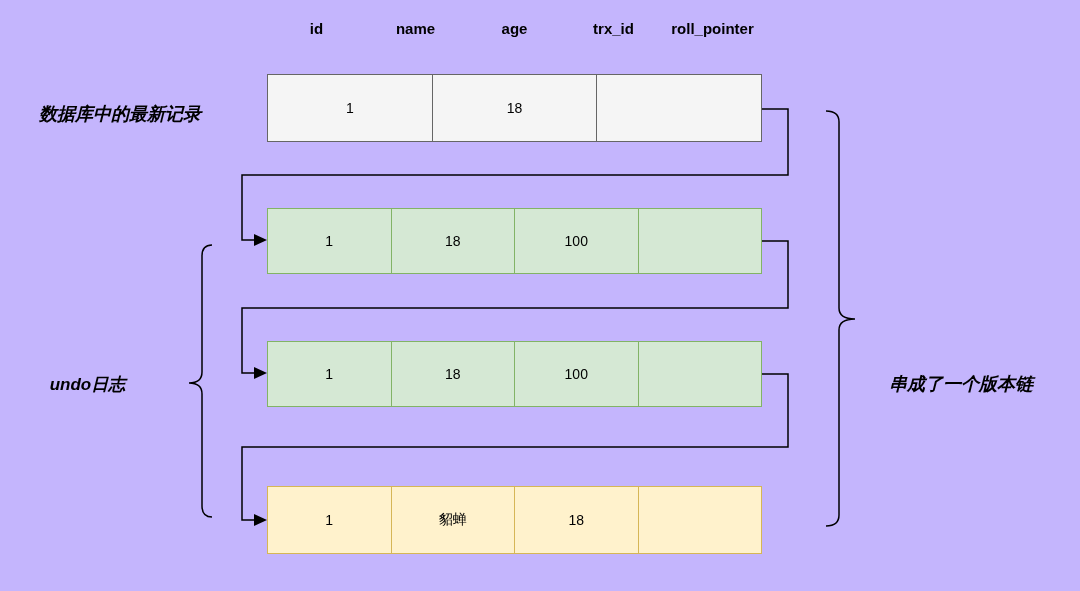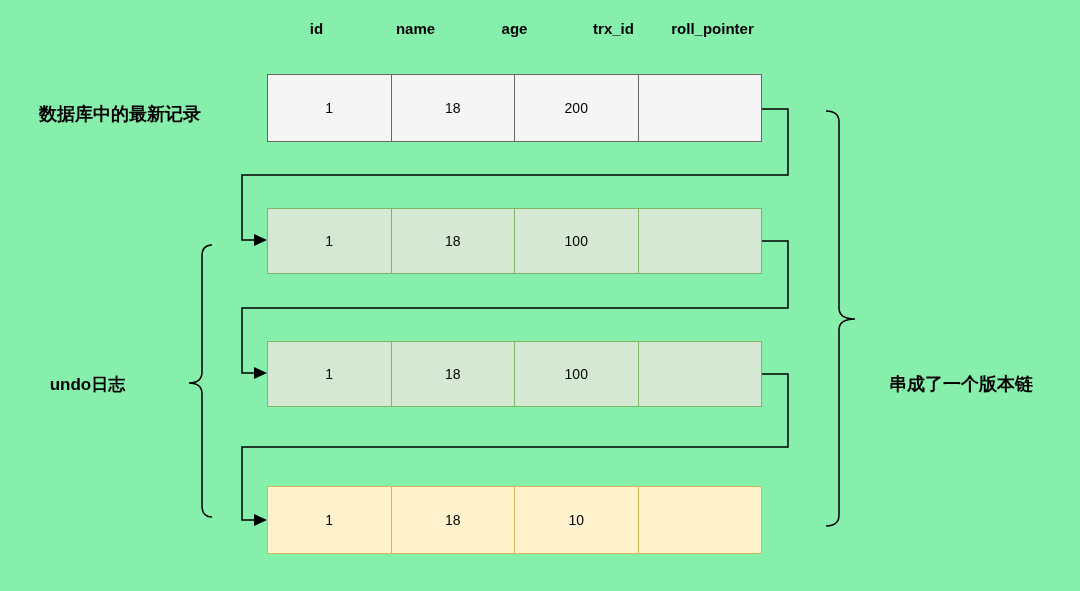--- a/index.html
+++ b/index.html
@@ -1,17 +1,17 @@
 <!DOCTYPE html>
 <html><head>
 <meta charset="utf-8">
 <style>
   html,body{margin:0;padding:0;background:#fff;}
   .canvas{
-    position:relative;width:1080px;height:591px;background:#86efac;
+    position:relative;width:1080px;height:591px;background:#c4b5fd;
     font-family:"Liberation Sans","DejaVu Sans",sans-serif;color:#000;
     overflow:hidden;
   }
   .svg-layer{position:absolute;left:0;top:0;width:1080px;height:591px;}
 
   
   .col-headers{position:absolute;left:267px;top:20px;width:495px;display:flex;}
   .col-header{flex:1;text-align:center;font-size:15px;font-weight:bold;white-space:nowrap;}
 
   
@@ -22,21 +22,21 @@
   }
   .record-row .cell:last-child{border-right:none !important;}
   .row-latest{background:#f5f5f5;border:1.5px solid #666666;}
   .row-latest .cell{border-right:1.5px solid #666666;}
   .row-undo{background:#d5e8d4;border:1.5px solid #82b366;}
   .row-undo .cell{border-right:1.5px solid #82b366;}
   .row-oldest{background:#fff2cc;border:1.5px solid #d6b656;}
   .row-oldest .cell{border-right:1.5px solid #d6b656;}
 
   
-  .side-label{position:absolute;font-weight:bold;text-align:center;white-space:nowrap;}
+  .side-label{position:absolute;font-weight:bold;text-align:center;white-space:nowrap;font-style:italic;}
   .label-latest{left:20px;top:102px;width:200px;font-size:18px;}
   .label-undo{left:30px;top:373px;width:115px;font-size:17px;}
   .label-chain{left:875px;top:372px;width:172px;font-size:18px;}
 </style>
 </head>
 <body>
 
 <div class="canvas">
 
   <svg class="svg-layer" viewBox="0 0 1080 591" xmlns="http://www.w3.org/2000/svg">
@@ -58,42 +58,41 @@
     <div class="col-header">id</div>
     <div class="col-header">name</div>
     <div class="col-header">age</div>
     <div class="col-header">trx_id</div>
     <div class="col-header">roll_pointer</div>
   </div>
 
   <div class="record-row row-latest" style="top:74px;height:68px;">
     <div class="cell">1</div>
     <div class="cell">18</div>
-    <div class="cell">200</div>
     <div class="cell"></div>
   </div>
 
   <div class="record-row row-undo" style="top:208px;height:66px;">
     <div class="cell">1</div>
     <div class="cell">18</div>
     <div class="cell">100</div>
     <div class="cell"></div>
   </div>
 
   <div class="record-row row-undo" style="top:341px;height:66px;">
     <div class="cell">1</div>
     <div class="cell">18</div>
     <div class="cell">100</div>
     <div class="cell"></div>
   </div>
 
   <div class="record-row row-oldest" style="top:486px;height:68px;">
     <div class="cell">1</div>
+    <div class="cell">貂蝉</div>
     <div class="cell">18</div>
-    <div class="cell">10</div>
     <div class="cell"></div>
   </div>
 
   <div class="side-label label-latest">数据库中的最新记录</div>
   <div class="side-label label-undo">undo日志</div>
   <div class="side-label label-chain">串成了一个版本链</div>
 
 </div>
 
 </body></html>

